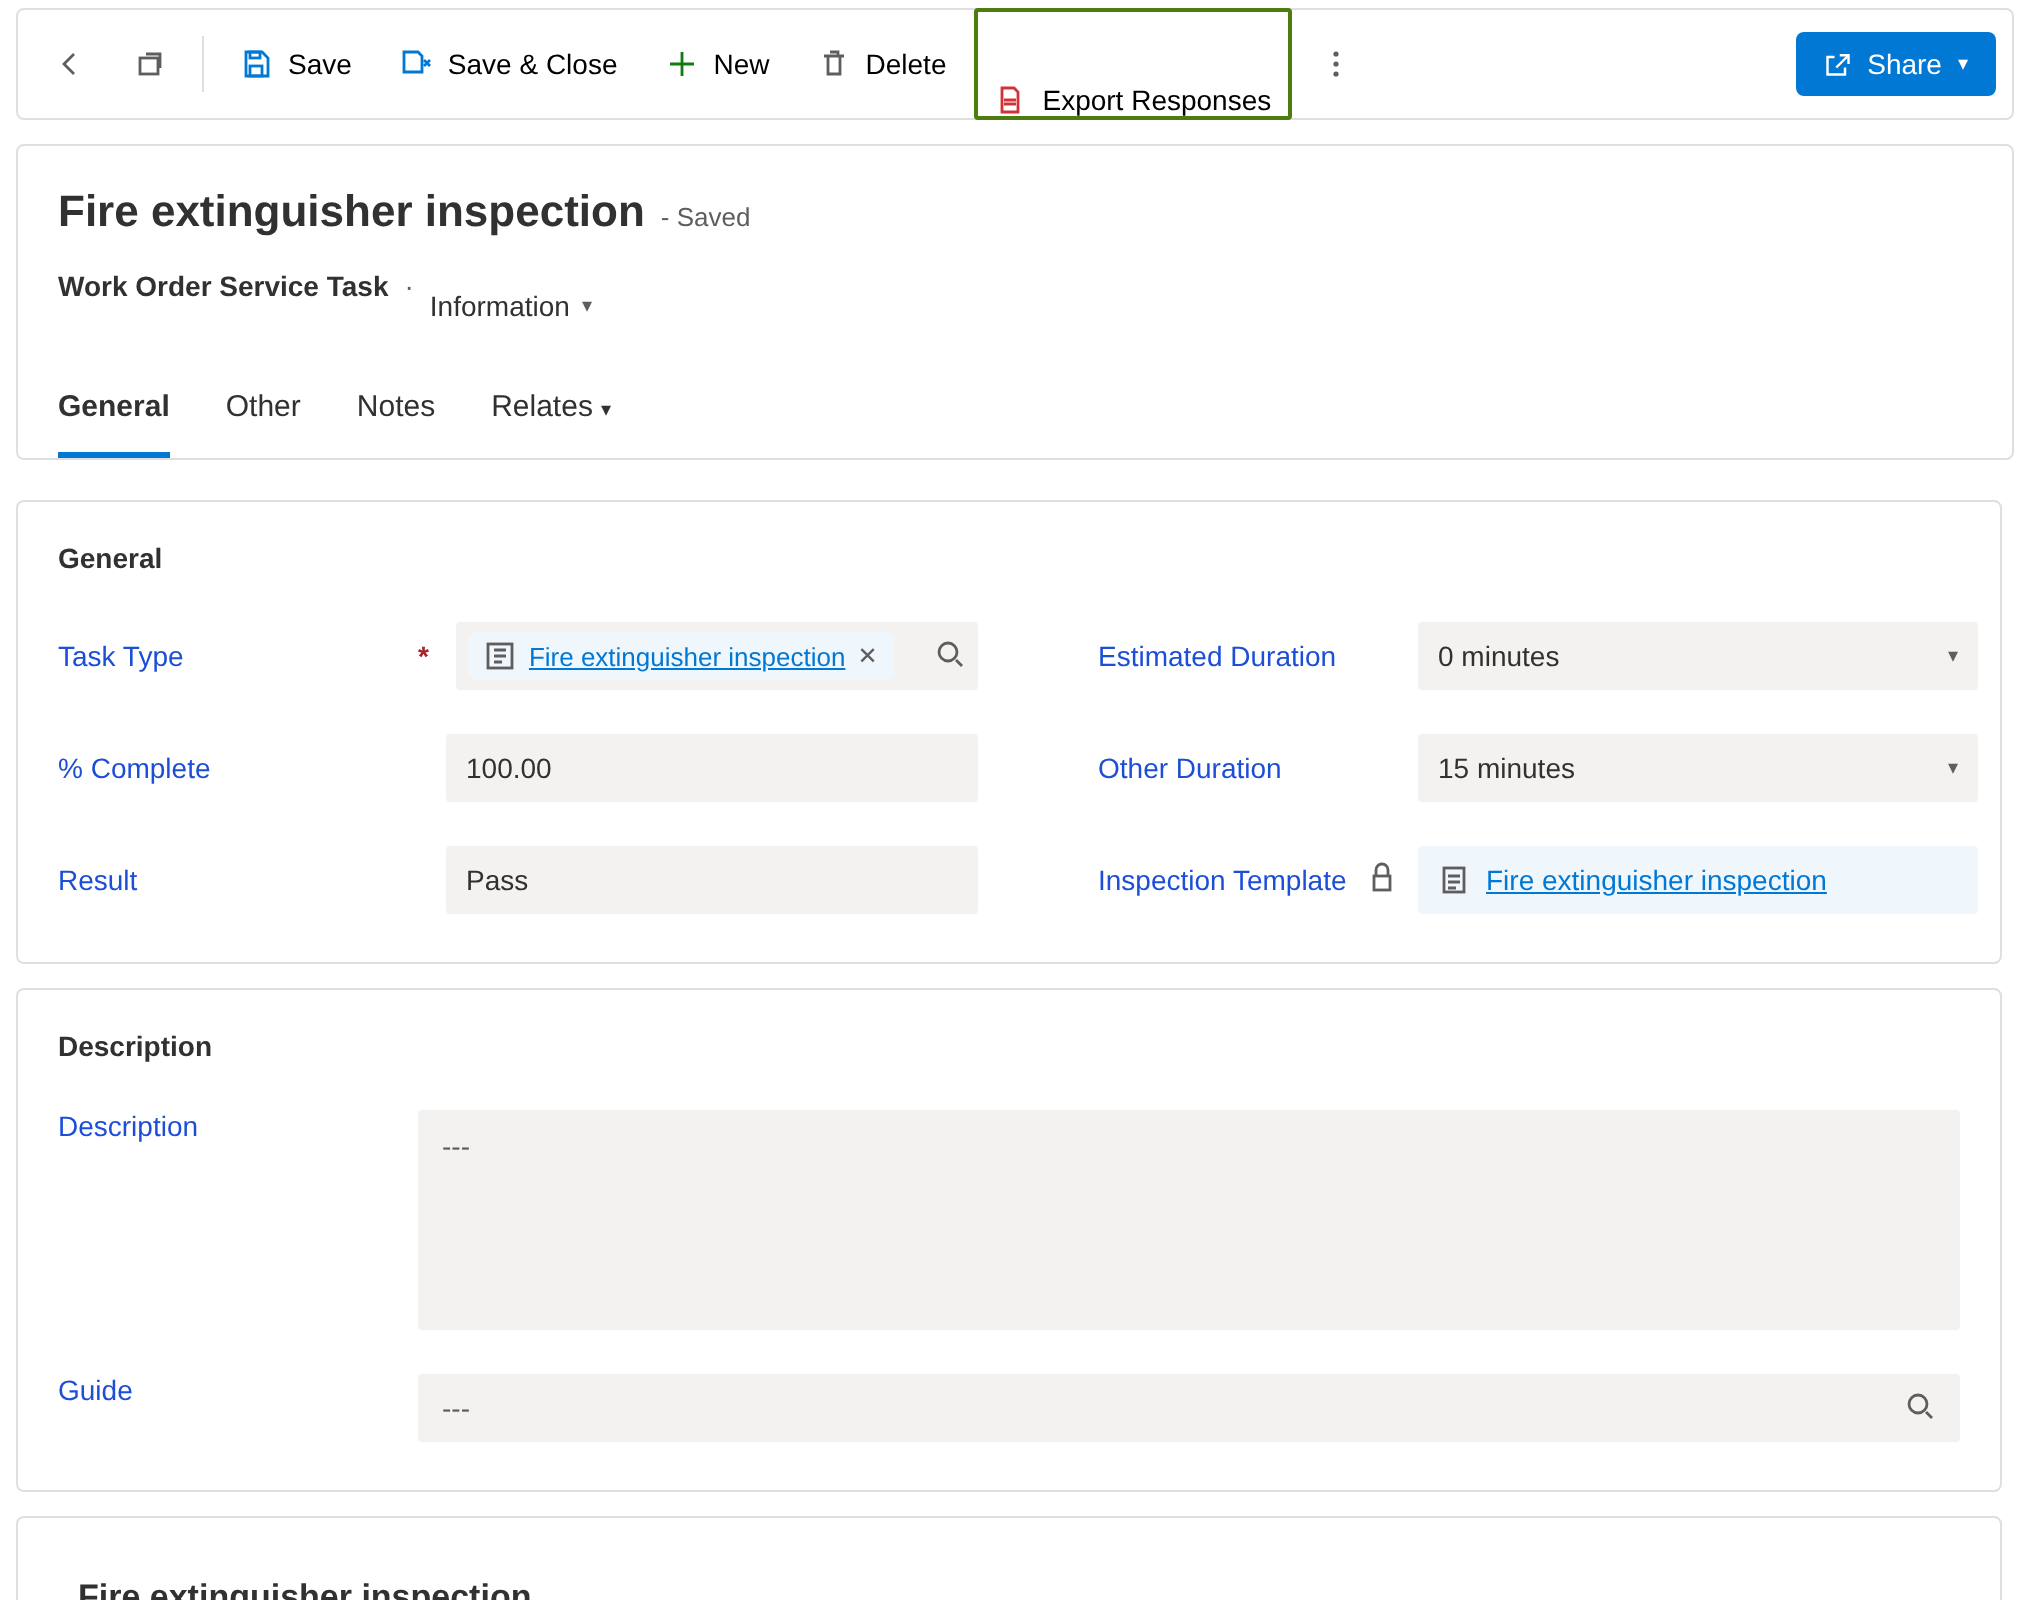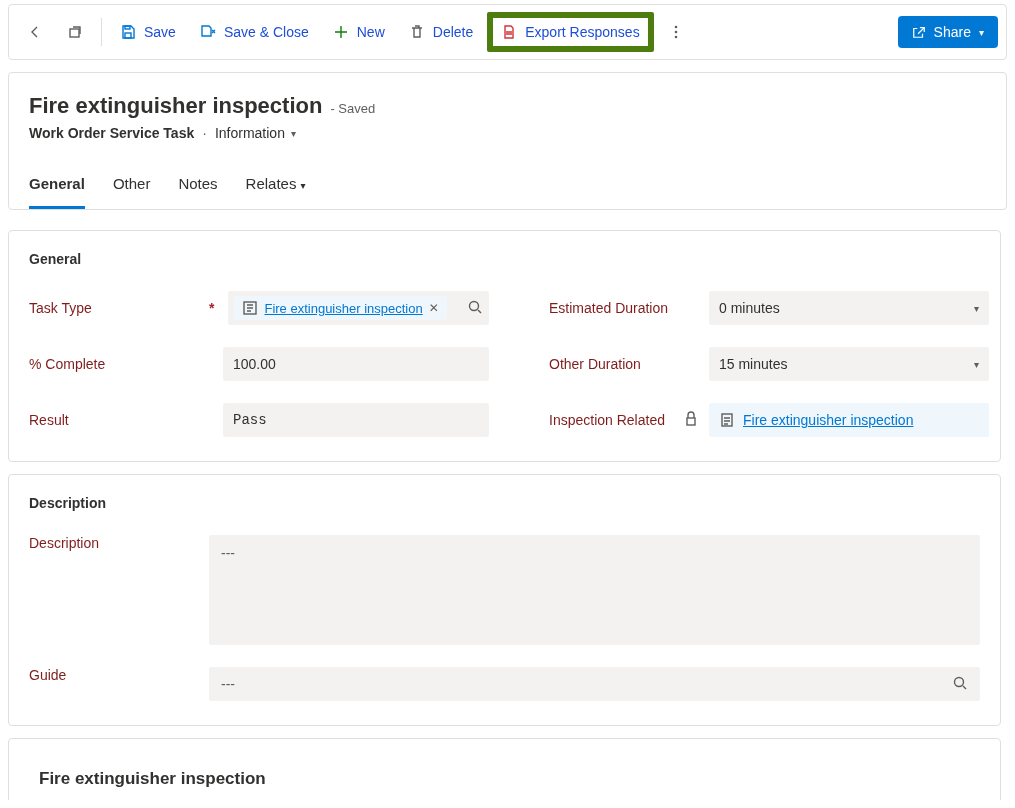--- a/index.html
+++ b/index.html
@@ -29,50 +29,51 @@
     padding: 0 8px;
     gap: 4px;
   }
   .cmd-divider {
     width:1px; height:28px; background:#e1dfdd; margin:0 4px;
   }
   .cmd-btn {
     display:flex; align-items:center; gap:8px;
     height:36px; padding:0 10px; border-radius:2px;
     background:transparent; border:none; cursor:pointer;
-    color:#1d4ed8; font-size:14px;
+    color:#000000; font-size:14px;
   }
   .cmd-btn .icon { width:16px; height:16px; display:flex; align-items:center; justify-content:center; }
   .nav-btn { width:36px; justify-content:center; padding:0; color:#a19f9d;}
   .highlight-red {
-    border:6px solid #4d7c0f;
+    border:2px solid #4d7c0f;
     border-radius:2px;
     padding:0 8px;
-    height:40px;
+    height:56px;
+    align-items:flex-end;
   }
   .overflow-btn { width:36px; justify-content:center; padding:0;}
   .spacer { flex:1; }
   .share-btn {
     background:#0078d4; color:#fff; border:none;
     height:32px; padding:0 14px; border-radius:4px;
     display:flex; align-items:center; gap:8px; font-size:14px;
     cursor:pointer;
   }
   .share-btn .caret { font-size:10px; }
   
   .card {
     border:1px solid #e1dfdd; border-radius:4px; margin:8px; padding:20px 20px 0 20px;
     background:#fff;
   }
   .rec-title-row { display:flex; align-items:baseline; gap:8px; }
   .rec-title { font-size:22px; font-weight:600; }
   .rec-saved { font-size:13px; color:#605e5c; }
   .rec-sub { display:flex; align-items:center; gap:8px; margin-top:6px; color:#323130; font-size:14px;}
   .rec-sub .dot { color:#605e5c; }
-  .rec-sub .info { display:flex; align-items:center; gap:6px; cursor:pointer;}
+  .rec-sub .info { display:flex; align-items:center; gap:6px; cursor:pointer;margin-top:20px;}
   .tabs { display:flex; gap:28px; margin-top:24px; }
   .tab {
     padding:10px 0 14px 0; font-size:15px; color:#323130; cursor:pointer;
     border-bottom:3px solid transparent;
   }
   .tab.active { font-weight:600; border-bottom:3px solid #0078d4; }
   .tab .caret { font-size:10px; margin-left:4px; }
   
   .scroll {
     flex:1; overflow-y:auto; margin:0 8px 8px 8px;
@@ -84,21 +85,21 @@
     border:1px solid #e1dfdd; border-radius:4px; background:#fff;
     padding:20px 20px 24px 20px; margin-top:12px;
   }
   .section-title { font-weight:600; font-size:14px; margin-bottom:24px; }
   .field-grid {
     display:grid;
     grid-template-columns: 180px 280px 60px 160px 280px;
     row-gap:22px;
     align-items:center;
   }
-  .fld-label { font-size:14px; color:#7f1d1d; display:flex; align-items:center; gap:6px;}
+  .fld-label { font-size:14px; color:#1d4ed8; display:flex; align-items:center; gap:6px;}
   .req { color:#a4262c; font-weight:700; text-align:right; padding-right:10px;}
   .fld-input {
     background:#f3f2f1; height:34px; border-radius:2px;
     display:flex; align-items:center; padding:0 10px; font-size:14px;
     color:#323130; width:100%;
   }
   .fld-input.dd { justify-content:space-between; }
   .fld-input .caret { font-size:10px; color:#605e5c; }
   .lookup {
     background:#eff6fc; border-radius:4px; padding:4px 8px;
@@ -295,29 +296,29 @@
           </div>
         </div>
         <div></div>
         <div class="fld-label">Other Duration</div>
         <div class="fld-input dd">
           <span>15 minutes</span>
           <span class="caret">▾</span>
         </div>
 
         <div class="fld-label">Result</div>
-        <div style="display:flex;align-items:center;gap:4px;font-family:Liberation Mono, monospace;">
+        <div style="display:flex;align-items:center;gap:4px;">
           <div style="flex:0 0 10px"></div>
           <div class="fld-input" style="flex:1">
             <span>Pass</span>
           </div>
         </div>
         <div></div>
         <div class="fld-label" style="justify-content:space-between">
-          <span>Inspection Related</span>
+          <span>Inspection Template</span>
           <span class="lock-icon">
             <svg class="svg-ic" viewBox="0 0 16 16" width="13" height="13">
                 <rect x="4" y="7" width="8" height="7"></rect>
                 <path d="M5 7 V4 a3 3 0 0 1 6 0 V7"></path>
               </svg>
           </span>
         </div>
         <div class="lookup-full">
           <svg class="svg-ic" viewBox="0 0 16 16" width="14" height="14">
               <rect x="3" y="2" width="10" height="12"></rect>

